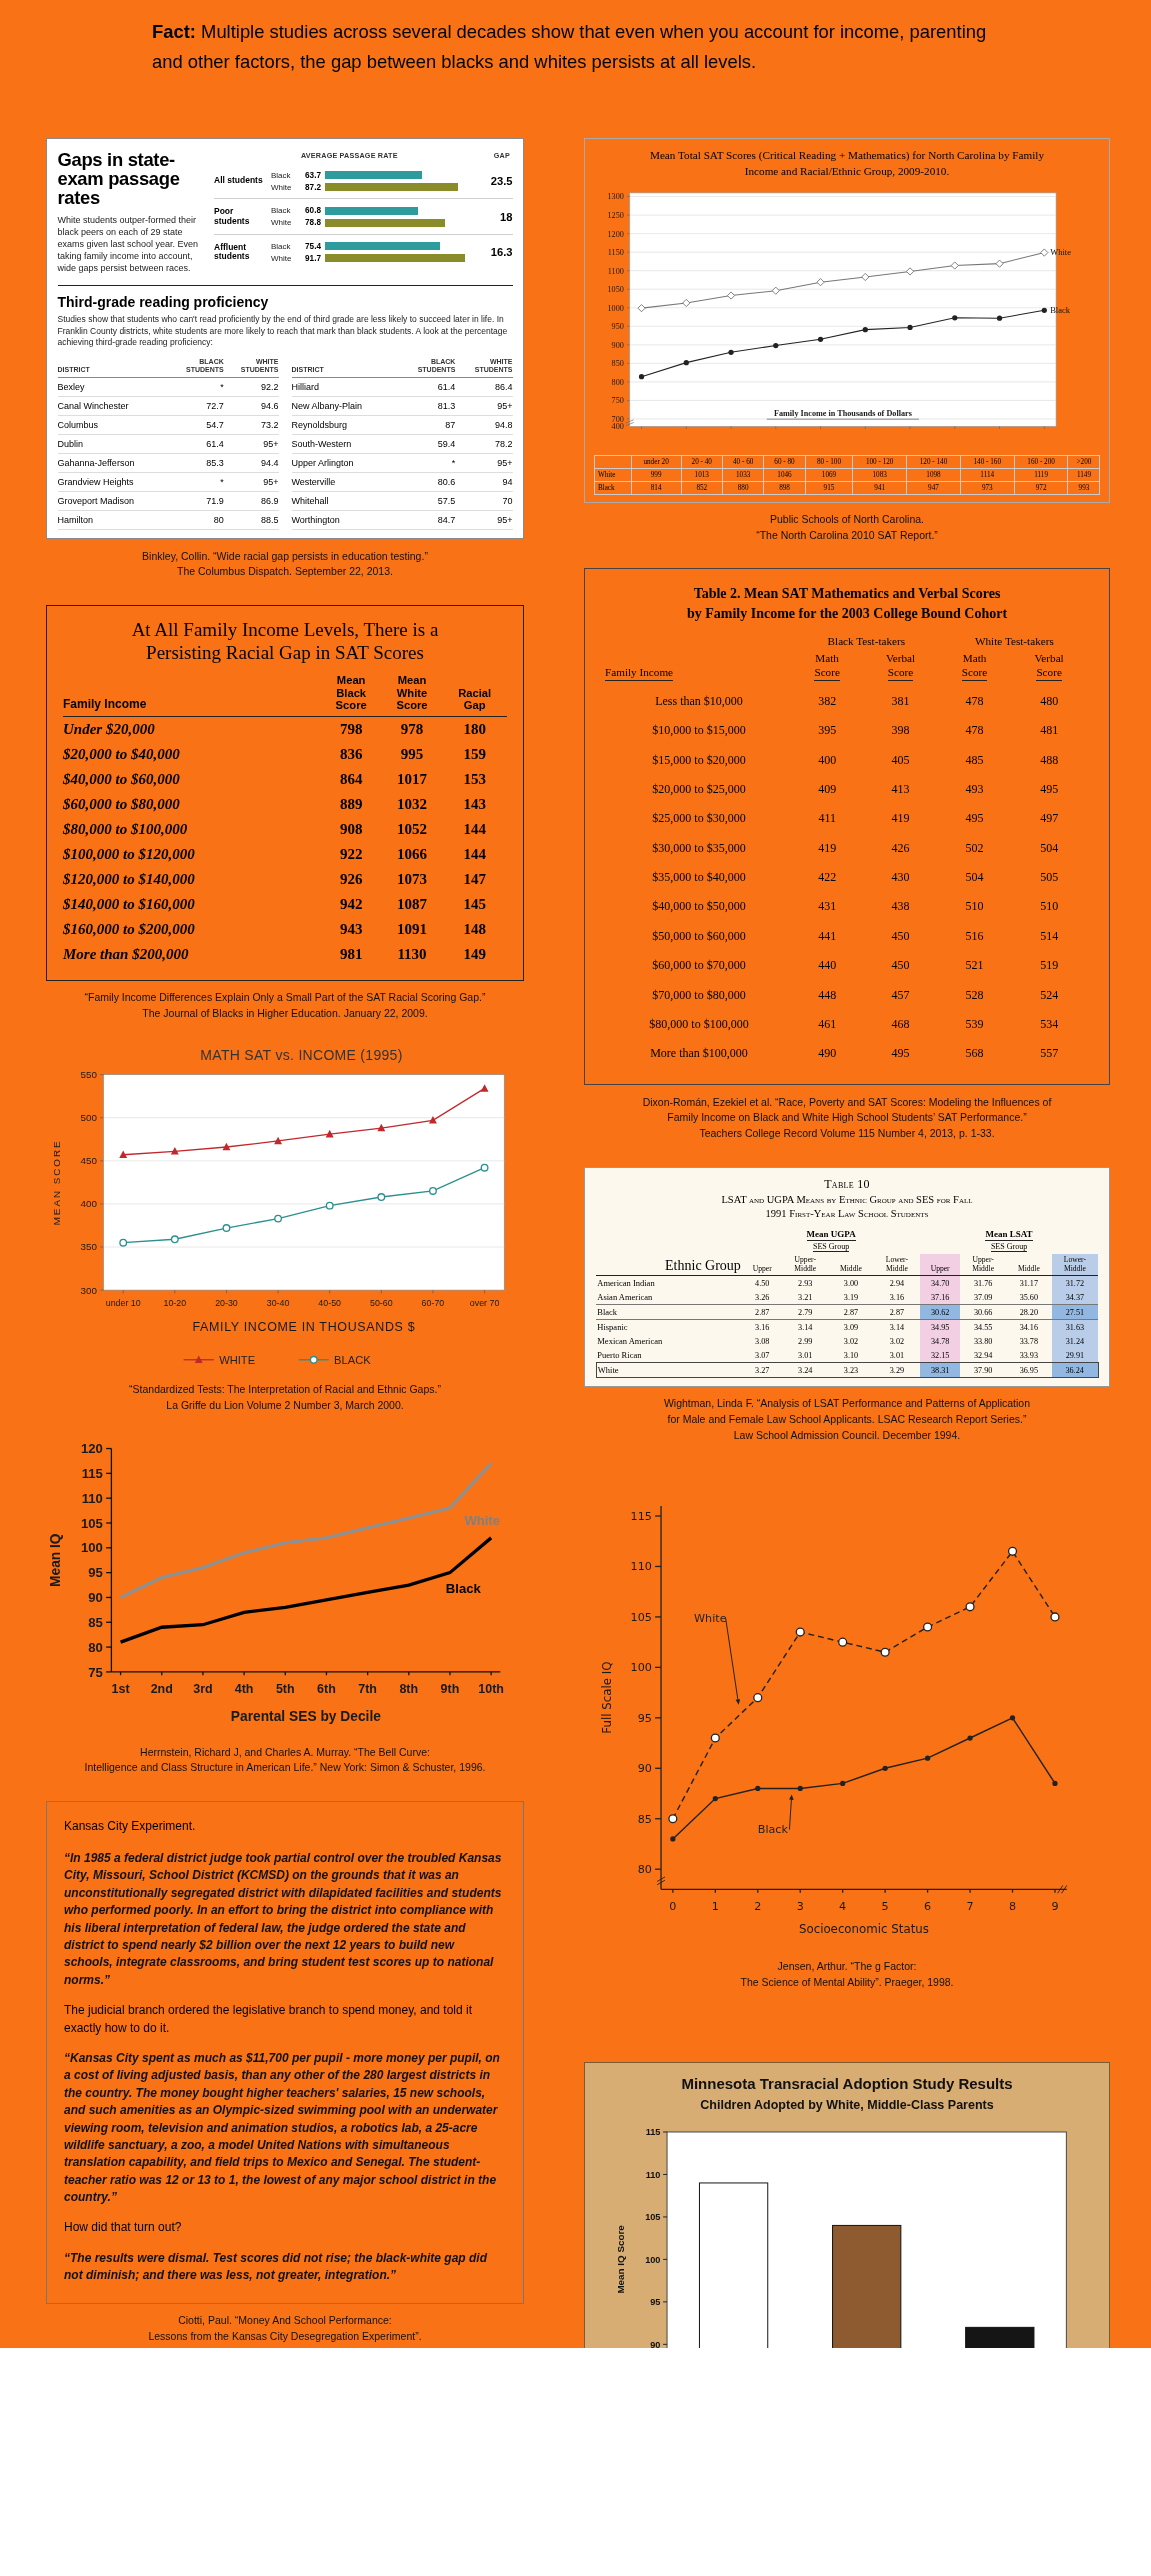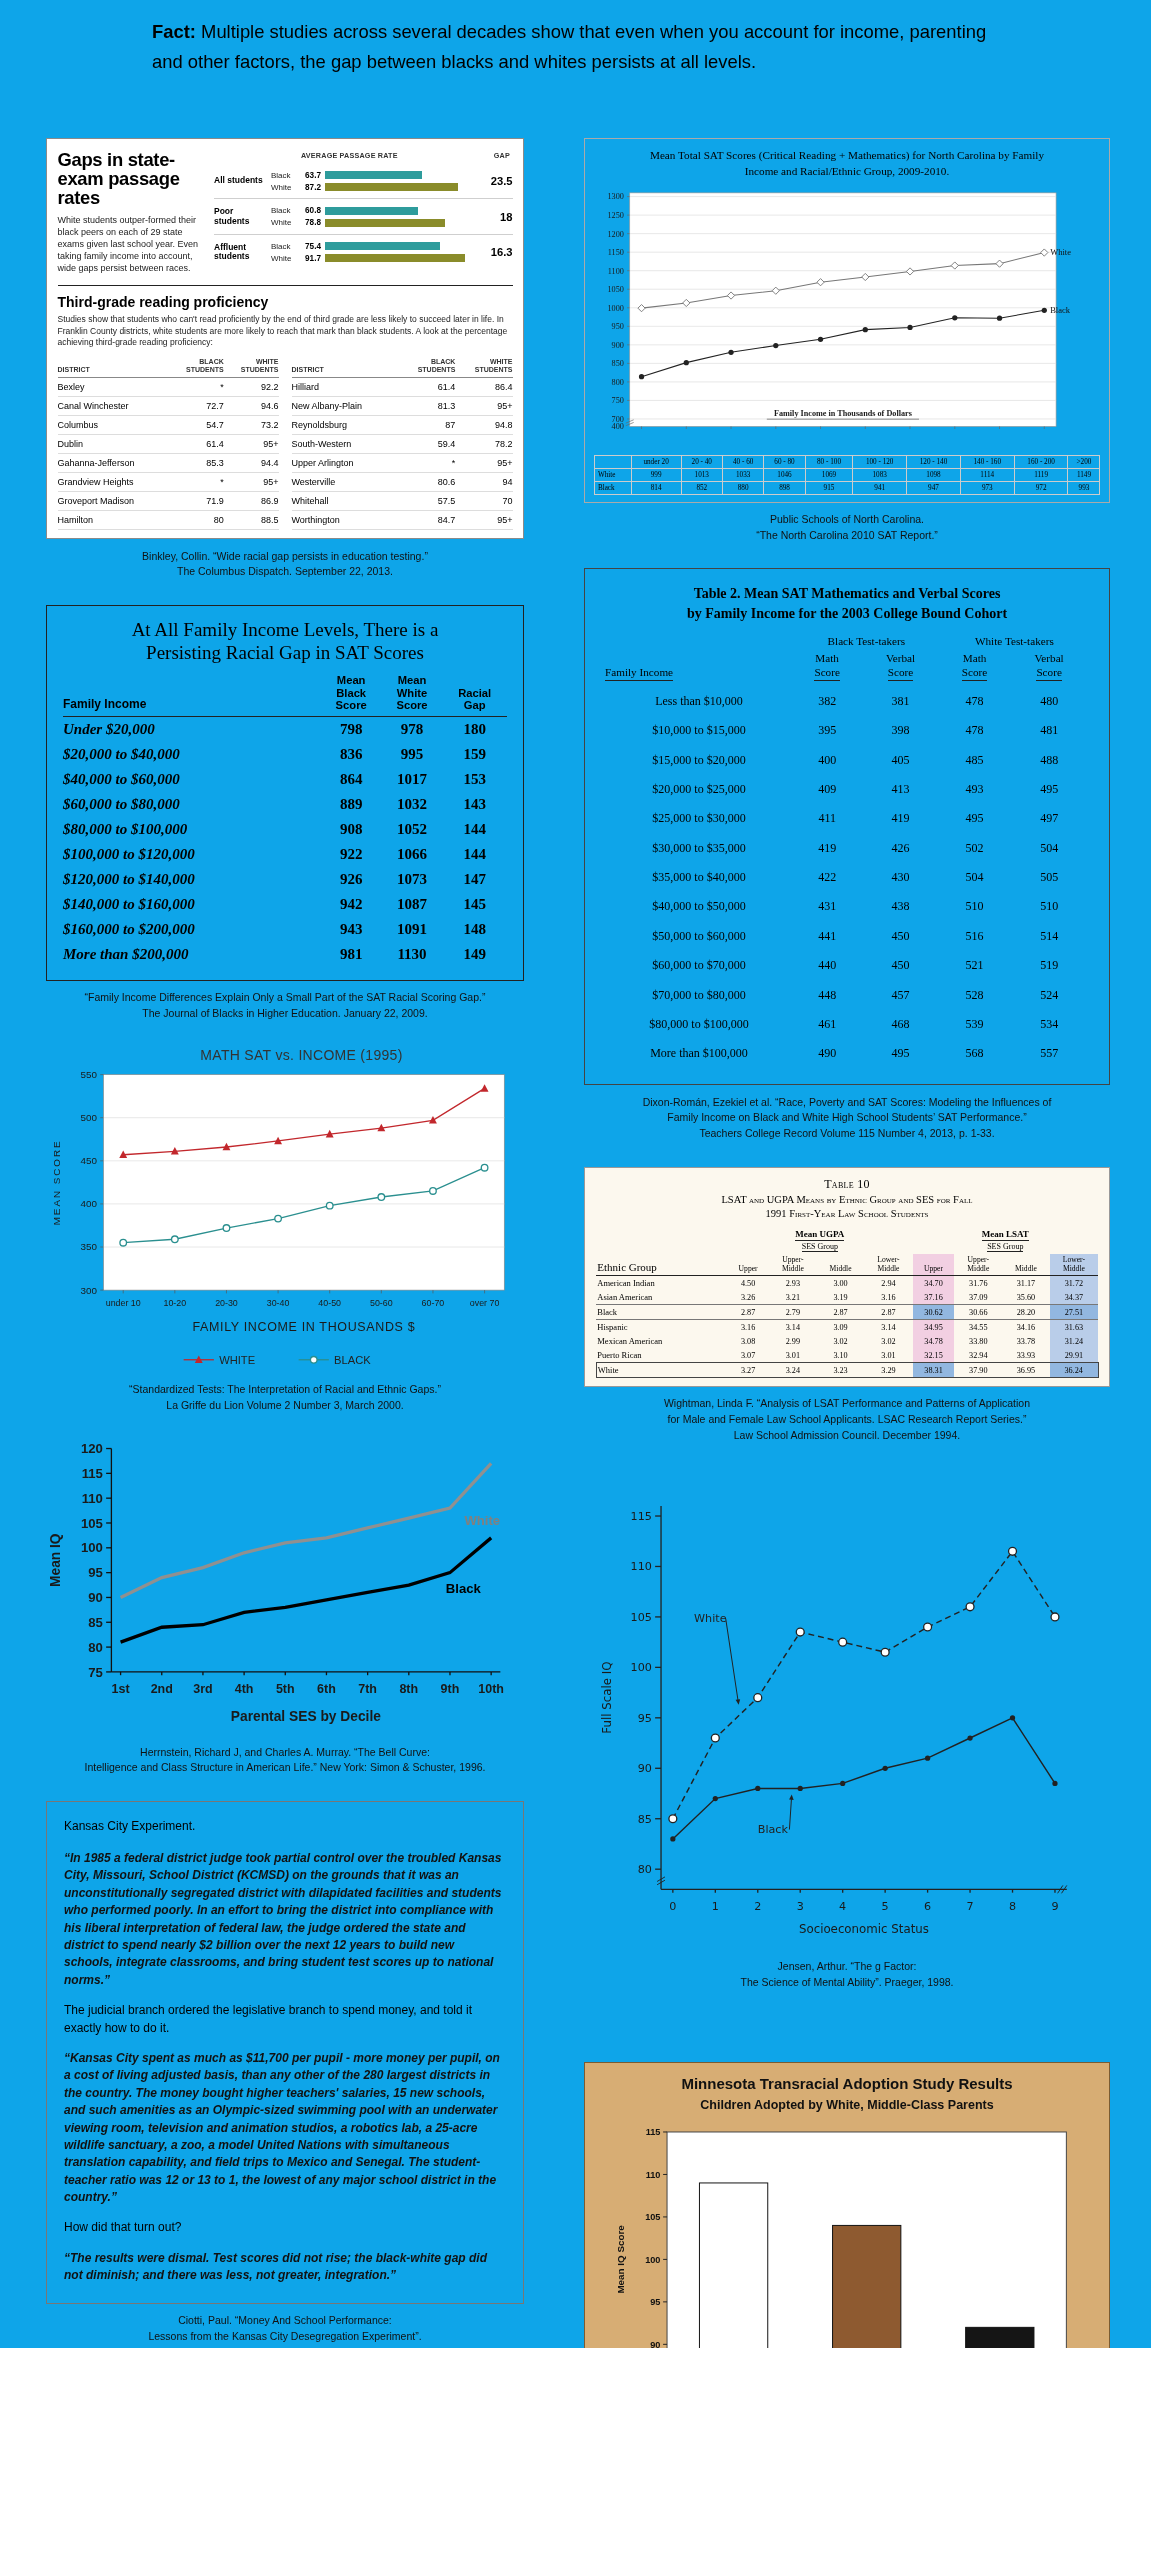--- a/index.html
+++ b/index.html
@@ -1,18 +1,18 @@
 <!DOCTYPE html>
 <html style="font-size:10.5px"><head>
 <meta charset="utf-8">
 <style>
   *{margin:0;padding:0;box-sizing:border-box;}
   html,body{background:#fff;}
   body{font-family:"Liberation Sans",sans-serif;color:#000;}
-  .page{position:relative;width:1151px;height:2348px;background:#0ea5e9;overflow:hidden;}
+  .page{position:relative;width:1151px;height:2348px;background:#f97316;overflow:hidden;}
 
   .fact{position:absolute;left:152px;top:17px;width:865px;font-size:18.4px;line-height:1.65;color:#000;}
   .fact-b{font-weight:bold;}
 
   .col{position:absolute;top:138px;}
   .colL{left:46px;width:478px;}
   .colR{left:584px;width:526px;}
 
   .caption{text-align:center;font-size:10.5px;line-height:1.5;margin:9.2px 0 25px;color:#111;}
   .caption.last{margin-bottom:0;}
@@ -86,21 +86,21 @@
   
   .lsbox{border:0.7px solid #999;background:#fcf8ee;padding:9.2px 10.5px 8px;}
   .ls-title{font-family:"Liberation Serif",serif;font-variant:small-caps;font-size:12px;text-align:center;letter-spacing:0.3px;}
   .ls-sub{font-family:"Liberation Serif",serif;font-variant:small-caps;font-size:10.5px;text-align:center;white-space:pre-line;line-height:1.3;margin:1.3px 0 6.6px;}
   table.ls{width:100%;border-collapse:collapse;font-family:"Liberation Serif",serif;}
   .ls th,.ls td{font-size:8.2px;padding:2px 1.3px;text-align:center;}
   .ls td:first-child{text-align:left;font-size:8.5px;}
   .ls .gh{display:inline-block;border-bottom:0.7px solid #222;font-size:9px;font-weight:bold;padding-bottom:0.7px;}
   .ls .sg{display:inline-block;border-bottom:0.7px solid #222;font-size:8px;font-weight:normal;margin-top:1.3px;}
   .ls .colh{font-size:7.6px;font-weight:normal;line-height:1.12;vertical-align:bottom;border-bottom:0.7px solid #222;padding-bottom:2px;}
-  .ls .colh:first-child{text-align:left;font-size:11px;}
+  .ls .colh:first-child{text-align:right;font-size:14px;}
   .hl-pink{background:#f2cfe2;}
   .hl-blue{background:#b9cde9;}
   .hl-strong{background:#92b7e0;}
   .ls tr.rule td{border-bottom:0.7px solid #777;}
   .ls tr.boxed td{border-top:1px solid #444;border-bottom:1px solid #444;}
   .ls tr.boxed td:first-child{border-left:1px solid #444;}
   .ls tr.boxed td:last-child{border-right:1px solid #444;}
 
   
   .mnbox{background:#d7ad74;border:1.3px solid #7a5c33;padding:12px 8px 11px;}

